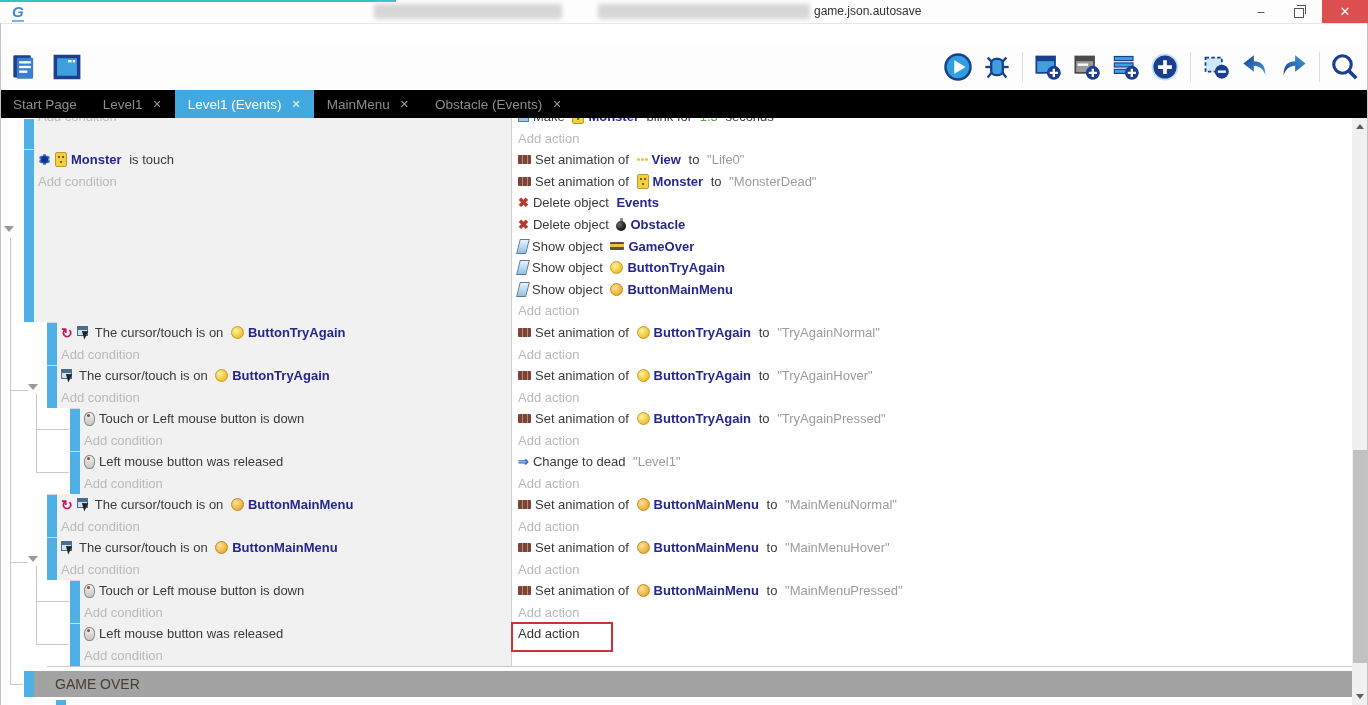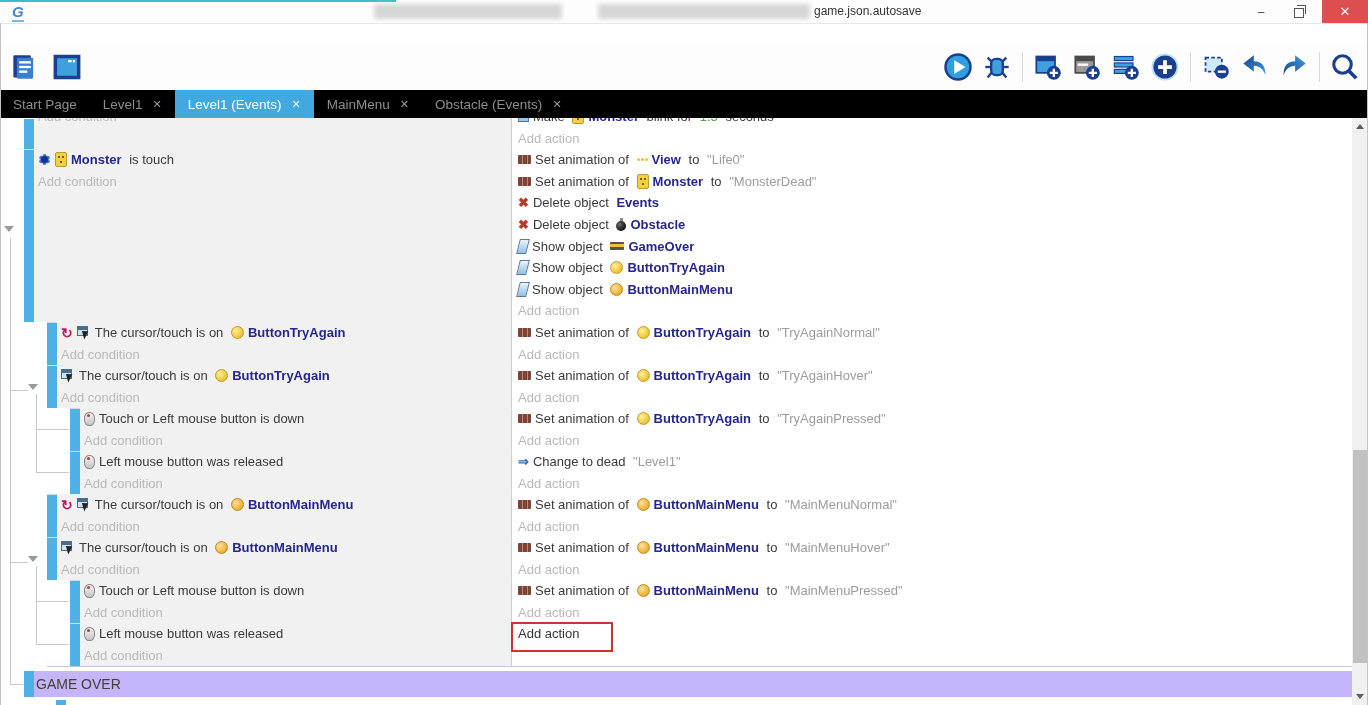--- a/index.html
+++ b/index.html
@@ -68,21 +68,21 @@
   .i-cursor{width:14px;height:13px;position:relative;}
   .i-cursor::before{content:"";position:absolute;left:0;top:0;width:9px;height:8px;border:1px solid #4a6d8c;background:linear-gradient(#4a6d8c 0 3px,#cfe2f0 3px);}
   .i-cursor::after{content:"";position:absolute;left:6px;top:4px;width:0;height:0;border-left:6px solid #222;border-top:2px solid transparent;border-bottom:7px solid transparent;transform:rotate(-15deg);}
   .i-mouse{width:9px;height:12px;border:1px solid #888;border-radius:45%;background:linear-gradient(#f2f2f2,#c6c6c6);position:relative;}
   .i-mouse::before{content:"";position:absolute;left:2px;top:1px;width:3px;height:3px;border-radius:50%;background:#b04030;}
   .i-blink{width:9px;height:9px;background:#9cc4e4;border:1px solid #4a7dae;}
   
   .guide{position:absolute;background:#c9c9c9;}
   .tri{position:absolute;width:0;height:0;border-left:5px solid transparent;border-right:5px solid transparent;border-top:6px solid #9a9a9a;}
   
-  .crow-yellow{position:absolute;left:34px;right:0;top:0;bottom:0;background:#c4b5fd;display:flex;align-items:center;padding-left:2px;font-size:14px;color:#474030;}
+  .crow-yellow{position:absolute;left:34px;right:0;top:0;bottom:0;background:#a3a3a3;display:flex;align-items:center;padding-left:21px;font-size:14px;color:#474030;}
   
   .redbox{position:absolute;left:511px;top:504px;width:98px;height:26px;border:2px solid #cc3434;z-index:6;}
   .frag{position:absolute;left:56px;top:582px;width:10px;height:5px;background:#4fb0e6;}
   
   .vsb{position:absolute;top:0;right:0;bottom:0;width:16px;background:#f0f0f0;}
   .vsb .thumb{position:absolute;left:1px;right:1px;top:332px;height:213px;background:#c1c1c1;}
   .sbtri{position:absolute;left:4px;width:0;height:0;border-left:4px solid transparent;border-right:4px solid transparent;}
   .sbtri.up{top:6px;border-bottom:5px solid #5d5d5d;}
   .sbtri.down{bottom:6px;border-top:5px solid #5d5d5d;}
 </style>

